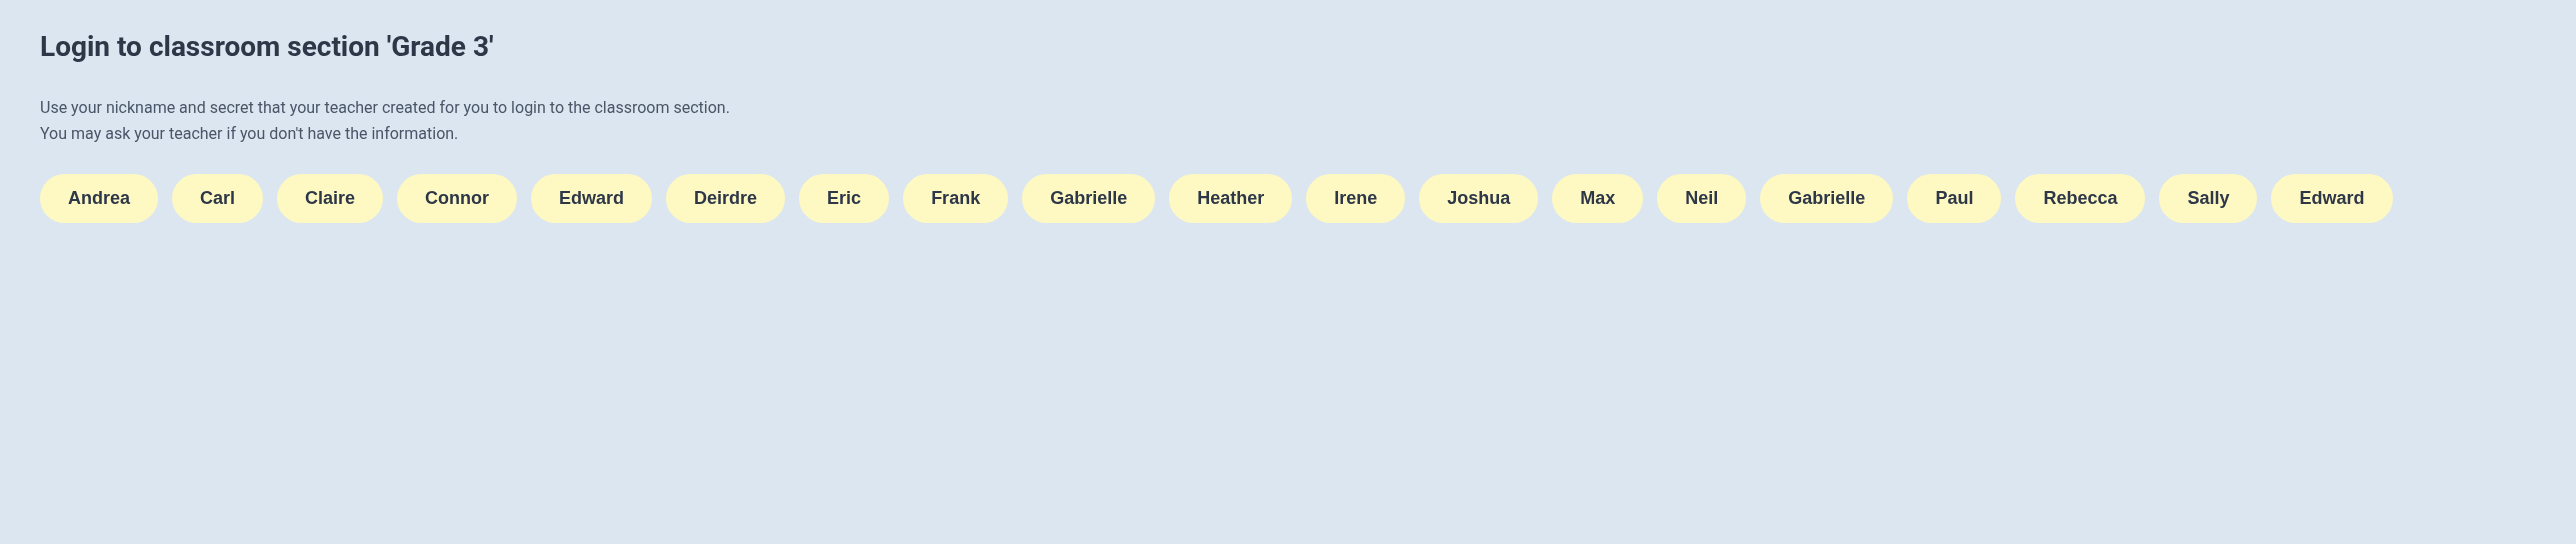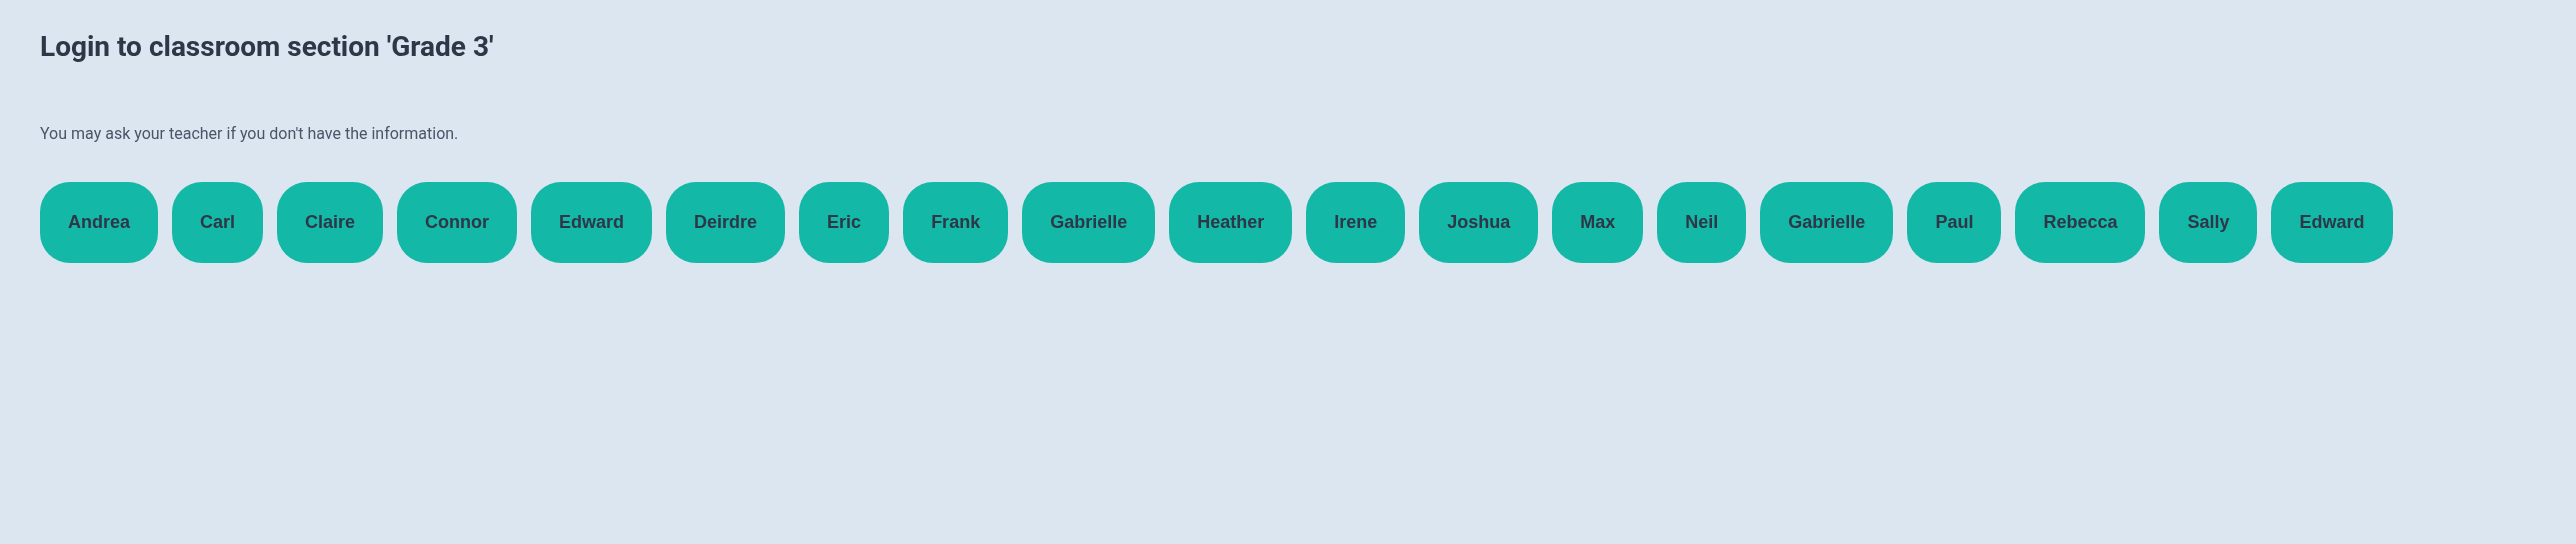--- a/index.html
+++ b/index.html
@@ -43,41 +43,40 @@
       margin-bottom: 18px;
     }
 
     .nickname-grid {
       display: flex;
       flex-wrap: wrap;
       gap: 14px;
     }
 
     .nickname-btn {
-      background-color: #14b8a6;
+      background-color: #fef9c3;
       border: none;
       border-radius: 30px;
-      padding: 30px 28px;
+      padding: 14px 28px;
       font-size: 18px;
       font-weight: 600;
       color: #2d3748;
       cursor: pointer;
       transition: background-color 0.15s ease;
       white-space: nowrap;
-      margin-top: 8px;
     }
   </style>
 </head>
 <body>
 
 <div class="container">
   <h1 class="page-title">Login to classroom section 'Grade 3'</h1>
 
   <div class="description">
-    <br>
+    <span>Use your nickname and secret that your teacher created for you to login to the classroom section.</span><br>
     <span>You may ask your teacher if you don't have the information.</span>
   </div>
 
 
   <div class="nickname-grid" id="nickname-grid">
   <button class="nickname-btn">Andrea</button>
       <button class="nickname-btn">Carl</button>
       <button class="nickname-btn">Claire</button>
       <button class="nickname-btn">Connor</button>
       <button class="nickname-btn">Edward</button>

